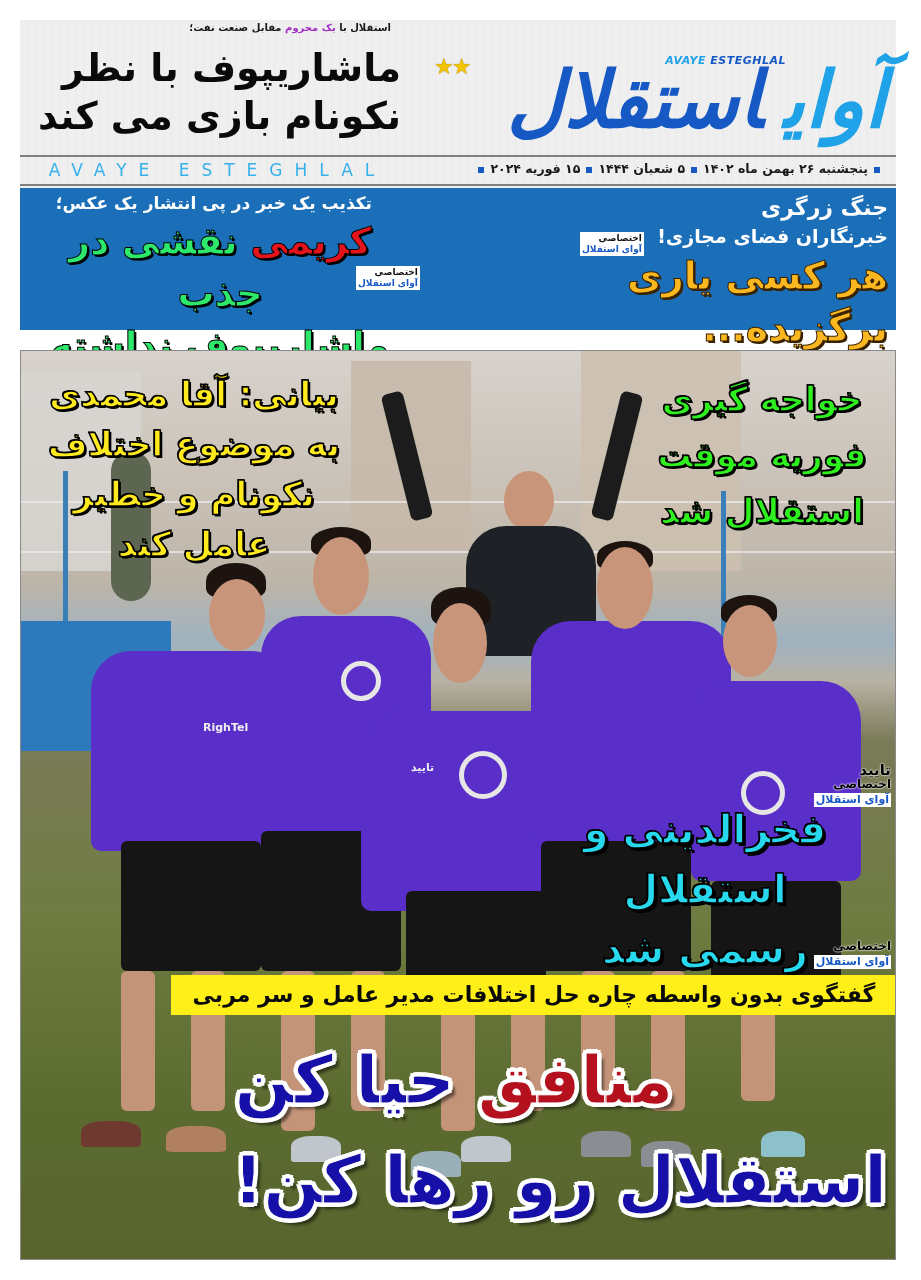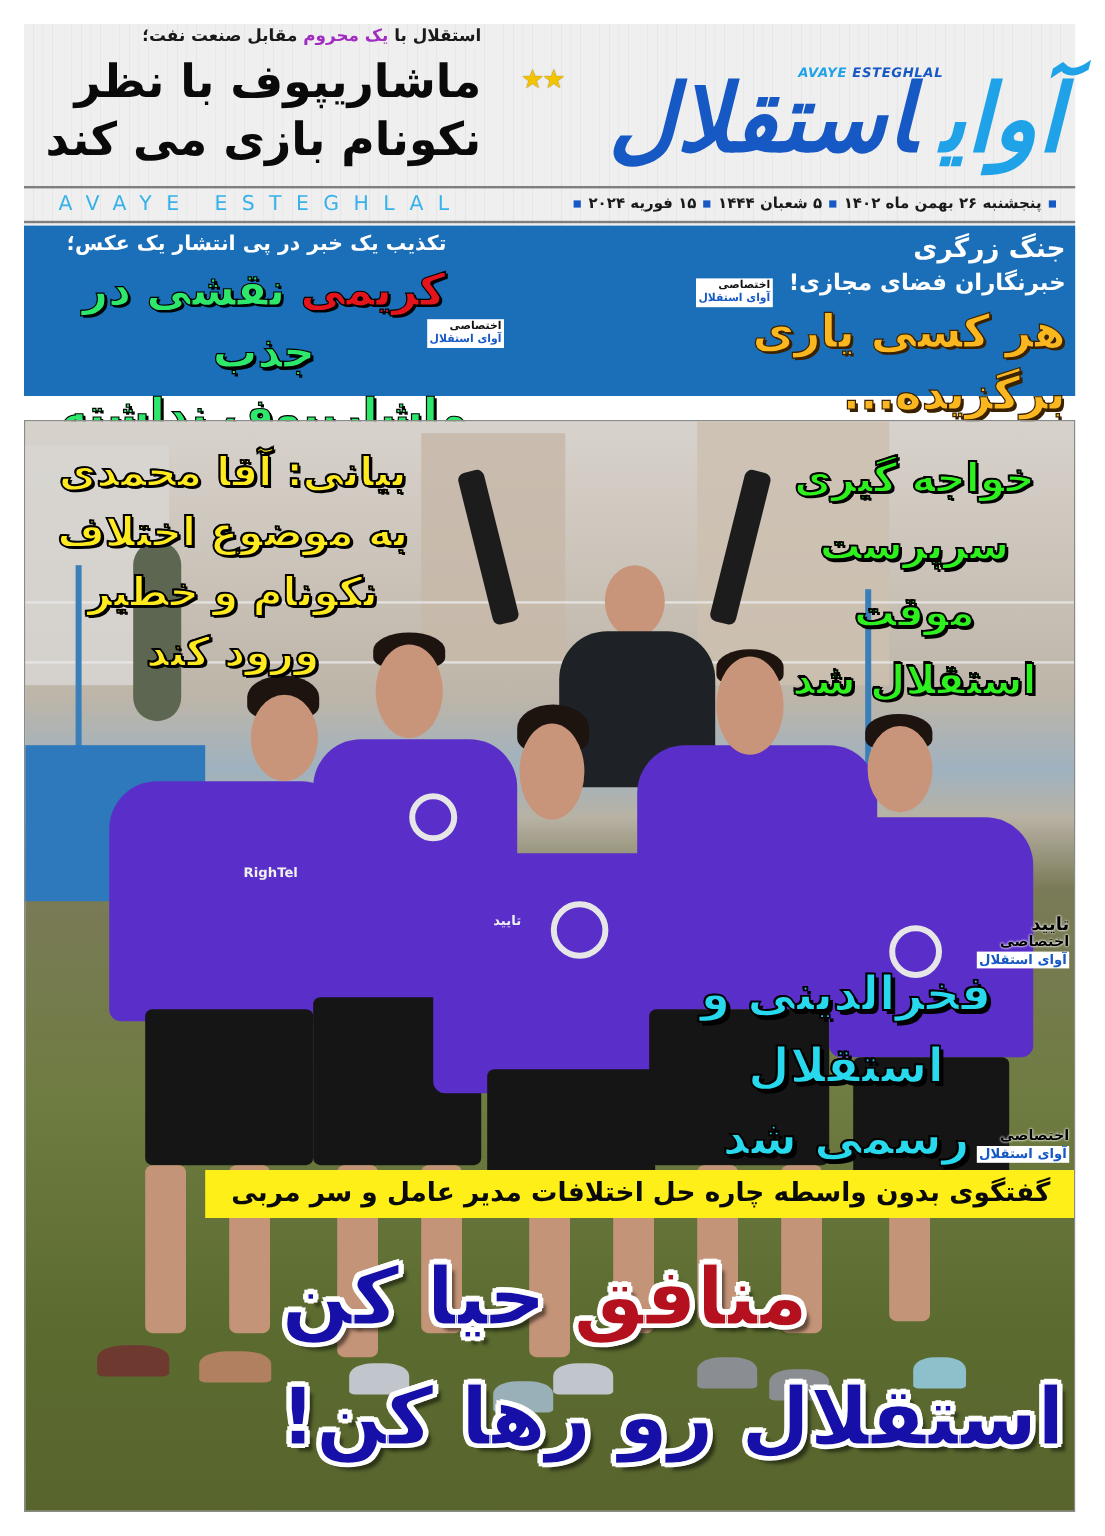--- a/index.html
+++ b/index.html
@@ -26,21 +26,21 @@
       position: absolute; right: 100px; top: 14px;
       font-family: "DejaVu Sans", sans-serif; font-weight: bold; font-style: italic;
       font-size: 11px; color: #1fa2e8; letter-spacing: 0.5px;
     }
     .logo-latin b { color: #1658c4; }
     .stars { position: absolute; left: 8px; top: 14px; font-size: 22px; color: #f5c400; letter-spacing: -2px;
       text-shadow: 0 0 1px #7a6000; }
 
     .head-block { position: absolute; left: 0; top: 0; width: 395px; height: 130px; direction: rtl; }
     .head-kicker {
-      position: absolute; right: 14px; top: 2px; font-size: 14px; font-weight: bold; color: #1a1a1a;
+      position: absolute; right: 24px; top: 2px; font-size: 10px; font-weight: bold; color: #1a1a1a;
       white-space: nowrap;
     }
     .head-kicker .hl { color: #a12cc2; }
     .head-main {
       position: absolute; right: 14px; top: 24px; width: 380px; text-align: right;
       font-size: 38px; line-height: 48px; font-weight: bold; color: #0a0a0a; letter-spacing: 1px;
     }
 
     .rule { position: absolute; left: 0; height: 2px; background: #7f7f7f; }
     .latin-band {
@@ -247,26 +247,26 @@
     <div class="boot" style="left:270px; top:785px; width:50px; height:26px;"></div>
     <div class="boot" style="left:390px; top:800px; width:50px; height:26px; background:#9ab0b8;"></div>
     <div class="boot" style="left:440px; top:785px; width:50px; height:26px;"></div>
     <div class="boot" style="left:560px; top:780px; width:50px; height:26px; background:#8a8e92;"></div>
     <div class="boot" style="left:620px; top:790px; width:50px; height:26px; background:#8a8e92;"></div>
     <div class="boot" style="left:740px; top:780px; width:44px; height:26px; background:#8ec0cc;"></div>
 
     <div class="ov-left ol-yellow">
       <div>بیانی: آقا محمدی</div>
       <div>به موضوع اختلاف</div>
-      <div>نکونام و خطیر ورود کند</div>
+      <div>نکونام و خطیر عامل کند</div>
     </div>
 
     <div class="ov-right ol-green">
       <div>خواجه گیری</div>
-      <div>سرپرست موقت</div>
+      <div>فوریه موقت</div>
       <div>استقلال شد</div>
     </div>
 
     <div class="taeed">
       <span class="a">تایید</span>
       <span class="excl-plain" style="position:static; display:block;">
         <span class="b">اختصاصی</span>
         <span class="c">آوای استقلال</span>
       </span>
     </div>

